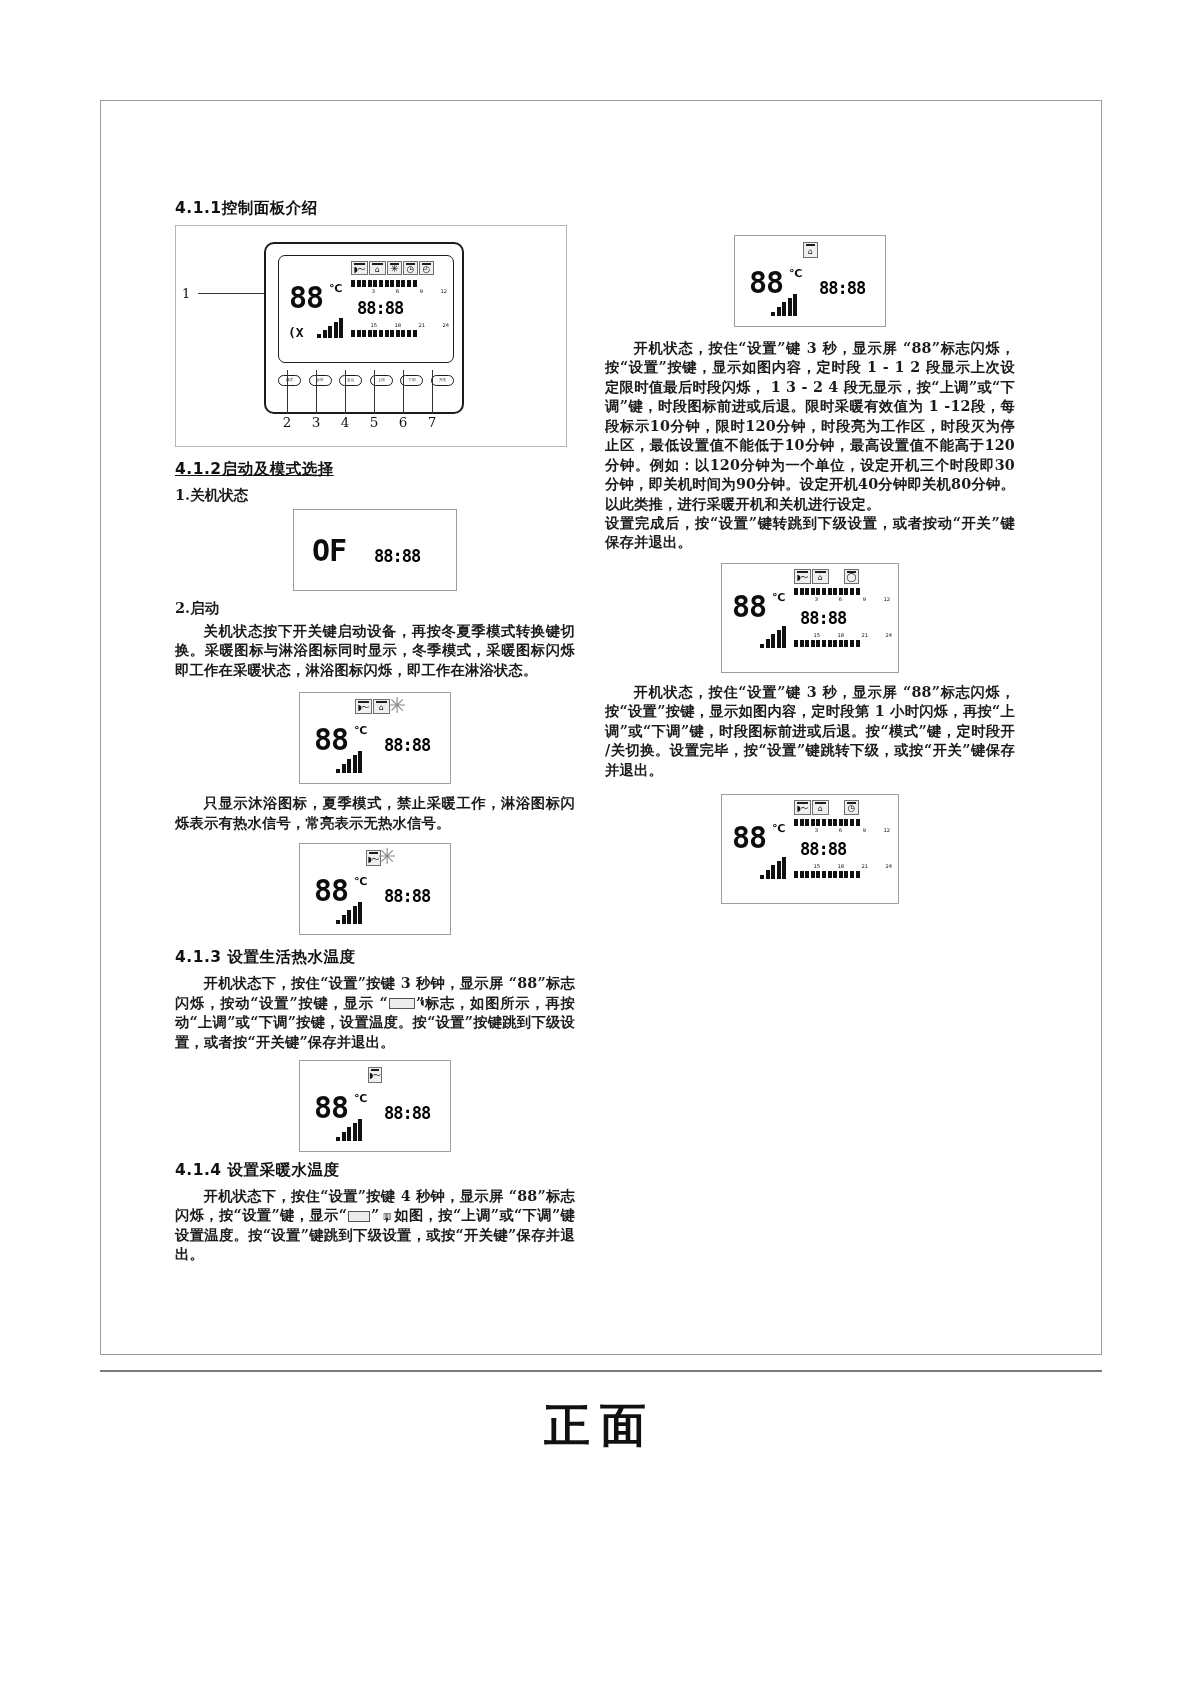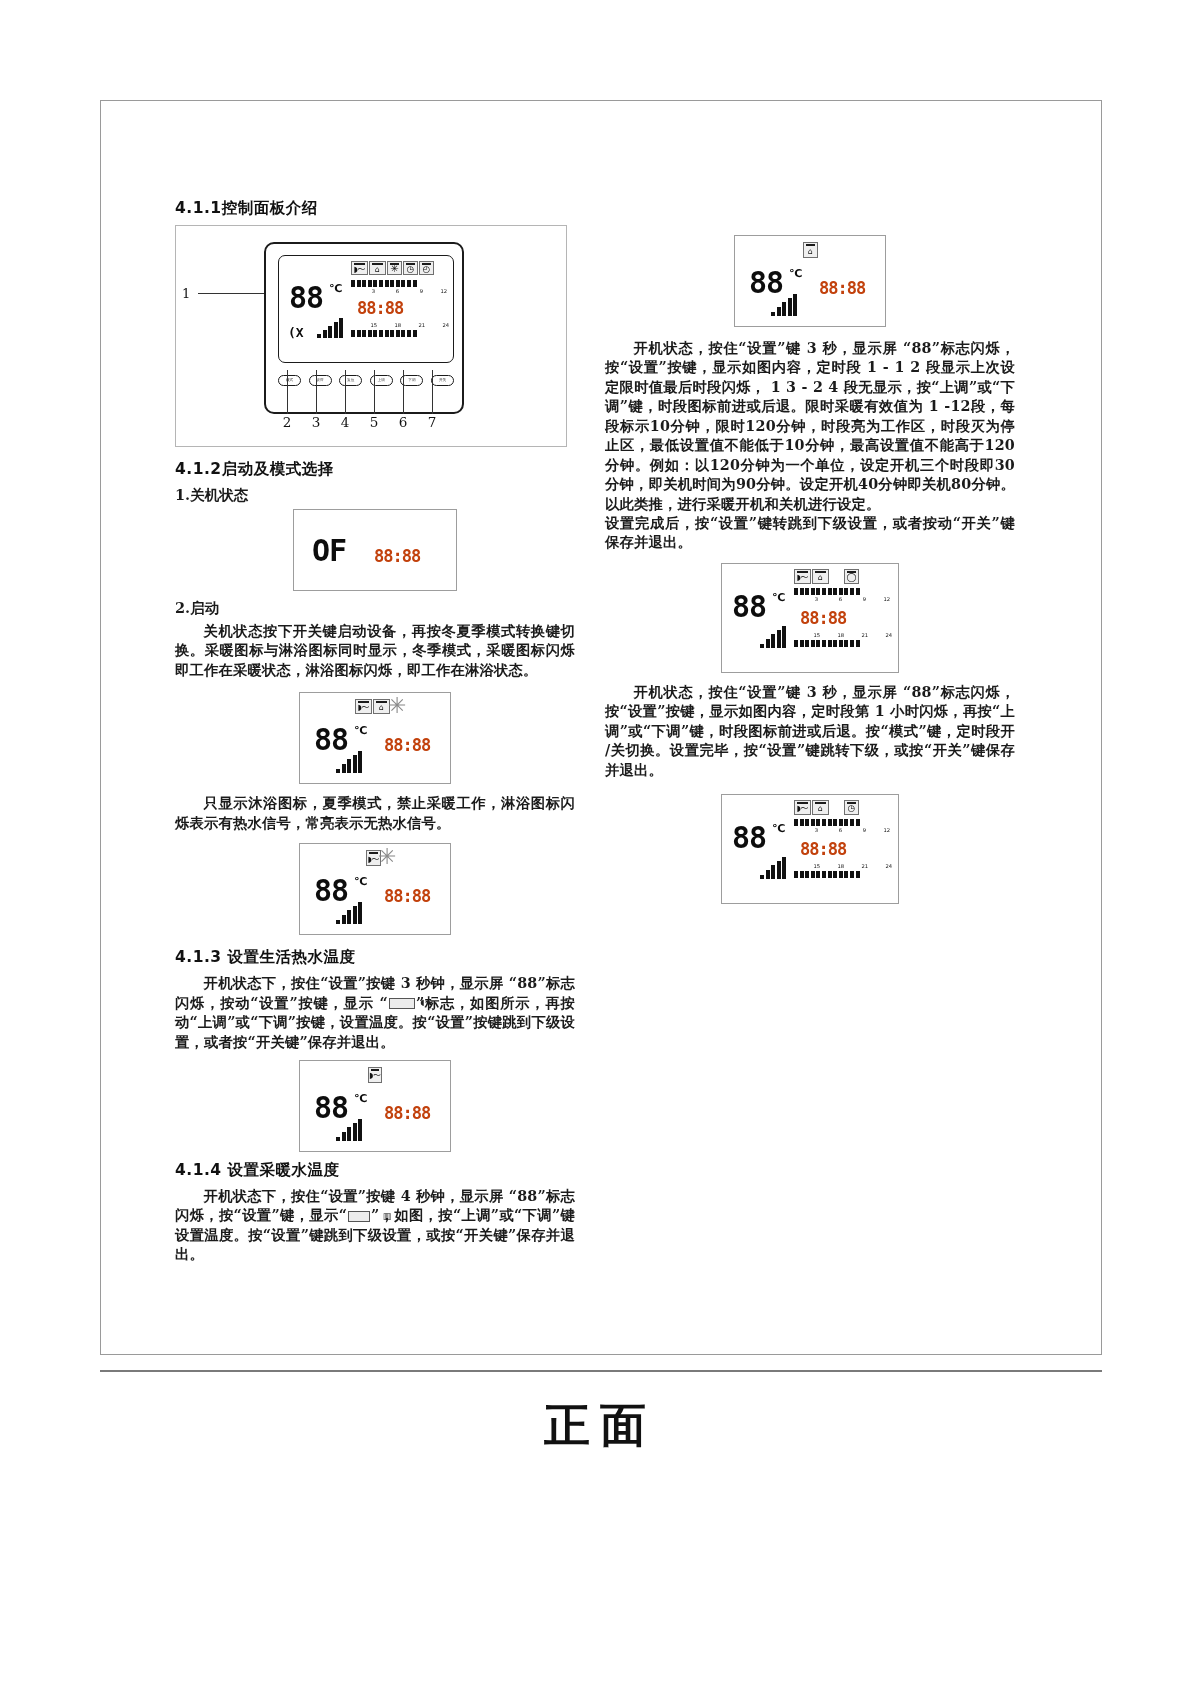--- a/index.html
+++ b/index.html
@@ -153,21 +153,21 @@
   }
   .seg-deg{
     font-family:"DejaVu Sans", sans-serif;
     font-weight:700;
     color:#0d0d0d;
     line-height:1;
   }
   .seg-clock{
     font-family:"DejaVu Sans Mono", monospace;
     font-weight:700;
-    color:#c2410c;
+    color:#000000;
     letter-spacing:-1px;
     line-height:1;
   }
   .bars{ display:flex; align-items:flex-end; gap:1.5px; }
   .bars i{ display:block; background:#111; width:4px; }
   .icon-box{
     border:1px solid #6f6f6f;
     background:#efefef;
     display:flex; align-items:center; justify-content:center;
     position:relative;
@@ -343,21 +343,21 @@
       <div class="cl-line" style="left:110px"></div>
         <div class="cl-num" style="left:110px">5</div>
       <div class="cl-line" style="left:139px"></div>
         <div class="cl-num" style="left:139px">6</div>
       <div class="cl-line" style="left:168px"></div>
         <div class="cl-num" style="left:168px">7</div>
     </div>
   </div>
 
 
-  <div class="h-sec" style="margin-top:12px;">4.1.2启动及模式选择</div>
+  <div class="h-sec" style="margin-top:12px;text-decoration:underline;">4.1.2启动及模式选择</div>
   <div class="small-head">1.关机状态</div>
 
   <div class="lcd-fig" style="width:164px;height:82px;margin-top:2px;">
     <div class="seg-temp" style="position:absolute;left:18px;top:26px;font-size:30px;">OF</div>
     <div class="seg-clock" style="position:absolute;left:80px;top:38px;font-size:17px;">88:88</div>
   </div>
 
   <div class="small-head" style="margin-top:6px;">2.启动</div>
   <div class="body-txt indent">关机状态按下开关键启动设备，再按冬夏季模式转换键切换。采暖图标与淋浴图标同时显示，冬季模式，采暖图标闪烁即工作在采暖状态，淋浴图标闪烁，即工作在淋浴状态。</div>
 

